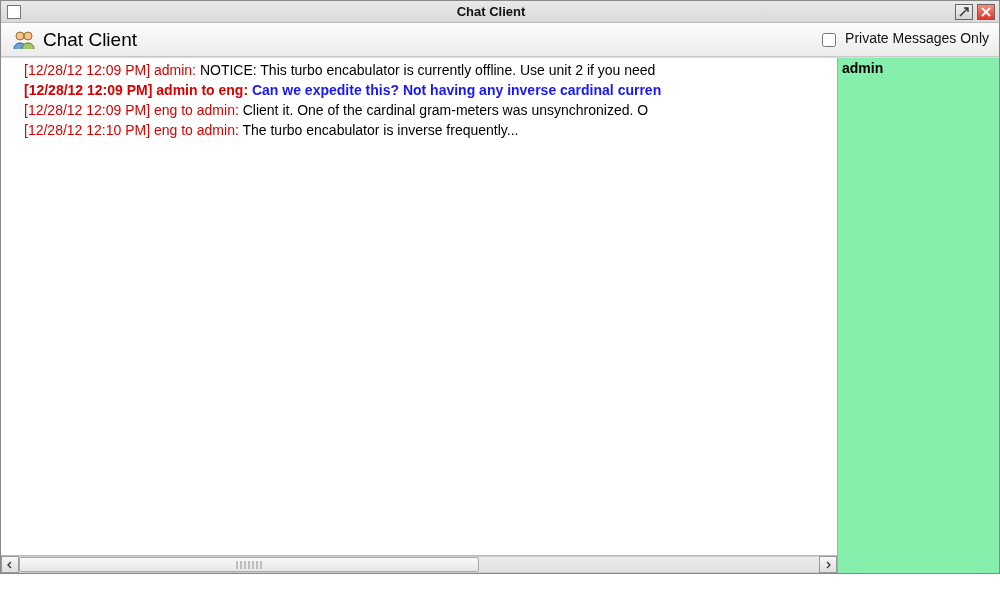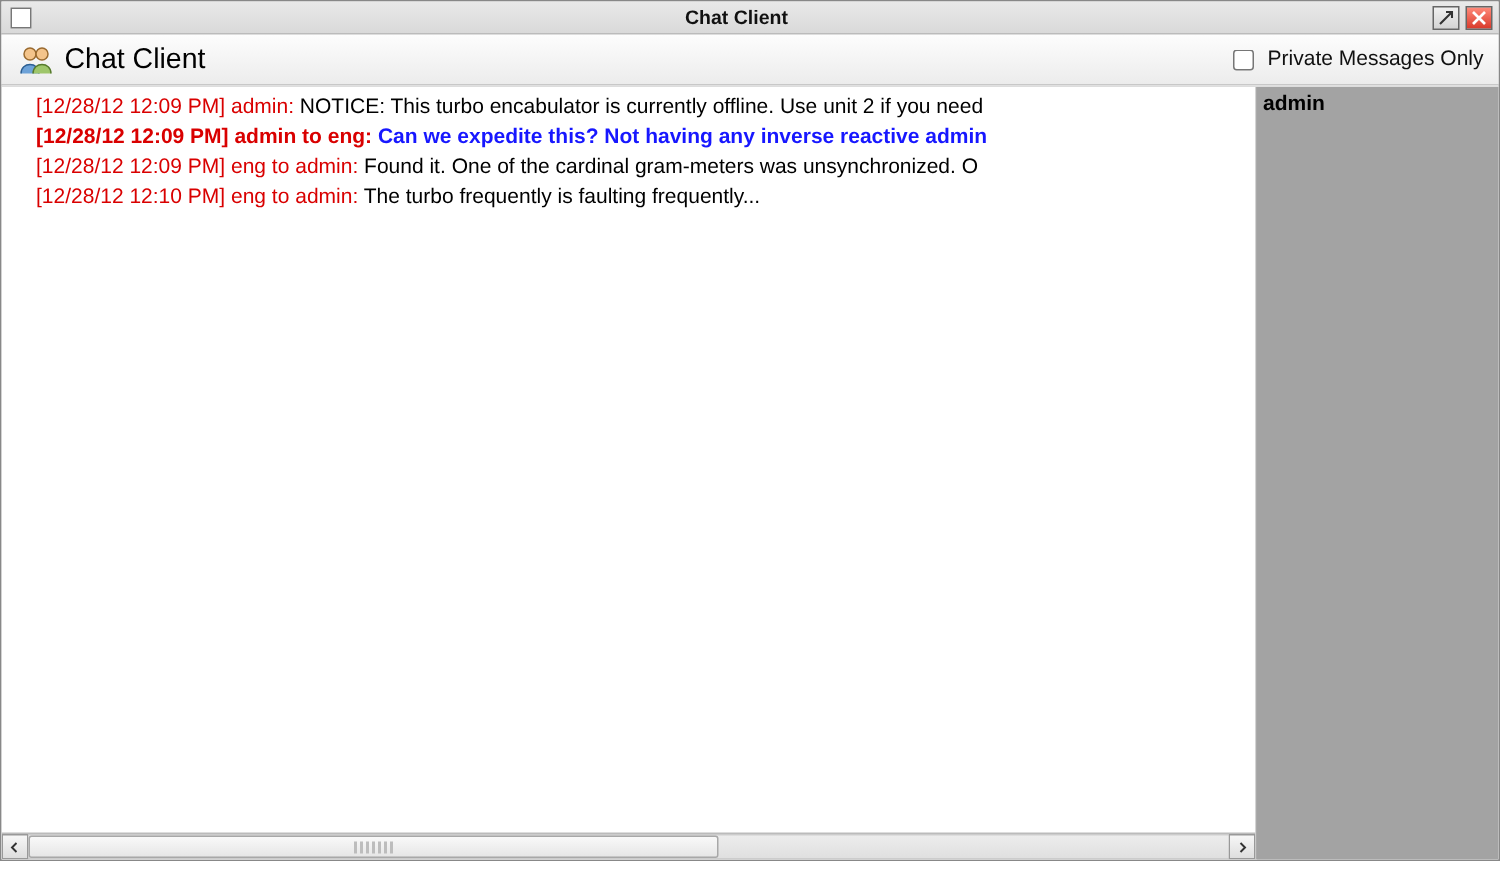--- a/index.html
+++ b/index.html
@@ -71,21 +71,21 @@
   }
   .hscroll .track { flex: 1; position: relative; border-top: 1px solid #ccc; border-bottom: 1px solid #ccc; background: linear-gradient(#ececec,#e0e0e0); }
   .hscroll .thumb {
     position: absolute; left: 0; top: 0; height: 100%; width: 460px;
     background: linear-gradient(#f9f9f9,#e6e6e6); border: 1px solid #a8a8a8; border-radius: 2px;
     display: flex; align-items: center; justify-content: center; cursor: pointer;
   }
   .hscroll .thumb .grip { width: 26px; height: 8px; background: repeating-linear-gradient(90deg,#bdbdbd 0 2px,transparent 2px 4px); }
 
   .user-pane {
-    flex: 1; background: #a3a3a3; padding: 2px 4px; font-size: 14px; font-weight: bold;
+    flex: 1; background: #86efac; padding: 2px 4px; font-size: 14px; font-weight: bold;
     overflow: hidden;
   }
   .user-item { display: block; color: #000; }
 </style>
 </head>
 <body>
 
 <div class="window">
 
   <div class="titlebar">
@@ -120,23 +120,23 @@
     <label class="pm-toggle">
       <input type="checkbox" style="">
       <span>Private Messages Only</span>
     </label>
   </div>
 
   <div class="content">
     <div class="chat-pane">
       <div class="chat-lines" id="chat-lines">
           <span class="chat-line"><span class="ts">[12/28/12 12:09 PM]</span> <span class="sender">admin:</span> <span class="msg">NOTICE: This turbo encabulator is currently offline. Use unit 2 if you need</span></span>
-          <span class="chat-line bold"><span class="ts">[12/28/12 12:09 PM]</span> <span class="sender">admin to eng:</span> <span class="msg blue">Can we expedite this? Not having any inverse reactive admin</span></span>
-          <span class="chat-line"><span class="ts">[12/28/12 12:09 PM]</span> <span class="sender">eng to admin:</span> <span class="msg">Found it. One of the cardinal gram-meters was unsynchronized. O</span></span>
-          <span class="chat-line"><span class="ts">[12/28/12 12:10 PM]</span> <span class="sender">eng to admin:</span> <span class="msg">The turbo frequently is faulting frequently...</span></span>
+          <span class="chat-line bold"><span class="ts">[12/28/12 12:09 PM]</span> <span class="sender">admin to eng:</span> <span class="msg blue">Can we expedite this? Not having any inverse cardinal curren</span></span>
+          <span class="chat-line"><span class="ts">[12/28/12 12:09 PM]</span> <span class="sender">eng to admin:</span> <span class="msg">Client it. One of the cardinal gram-meters was unsynchronized. O</span></span>
+          <span class="chat-line"><span class="ts">[12/28/12 12:10 PM]</span> <span class="sender">eng to admin:</span> <span class="msg">The turbo encabulator is inverse frequently...</span></span>
         </div>
       <div class="hscroll">
         <div class="arrow">
           <svg width="8" height="8" viewBox="0 0 8 8">
               <path d="M5 1 L2 4 L5 7" stroke="#333" stroke-width="1.3" fill="none"></path>
             </svg>
         </div>
         <div class="track">
           <div class="thumb">
               <div class="grip"></div>

